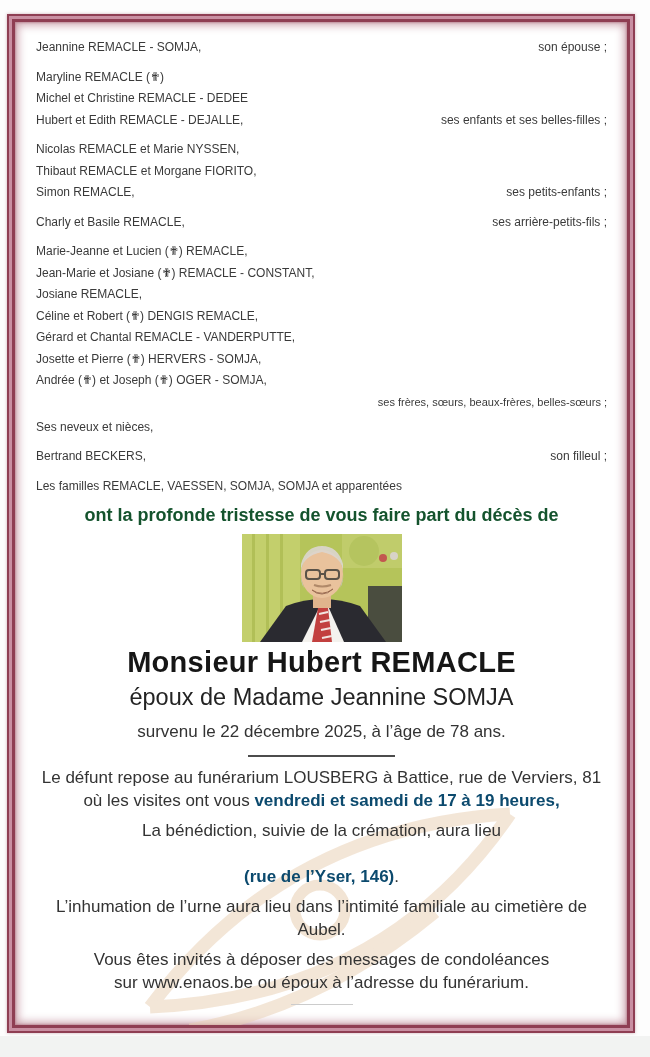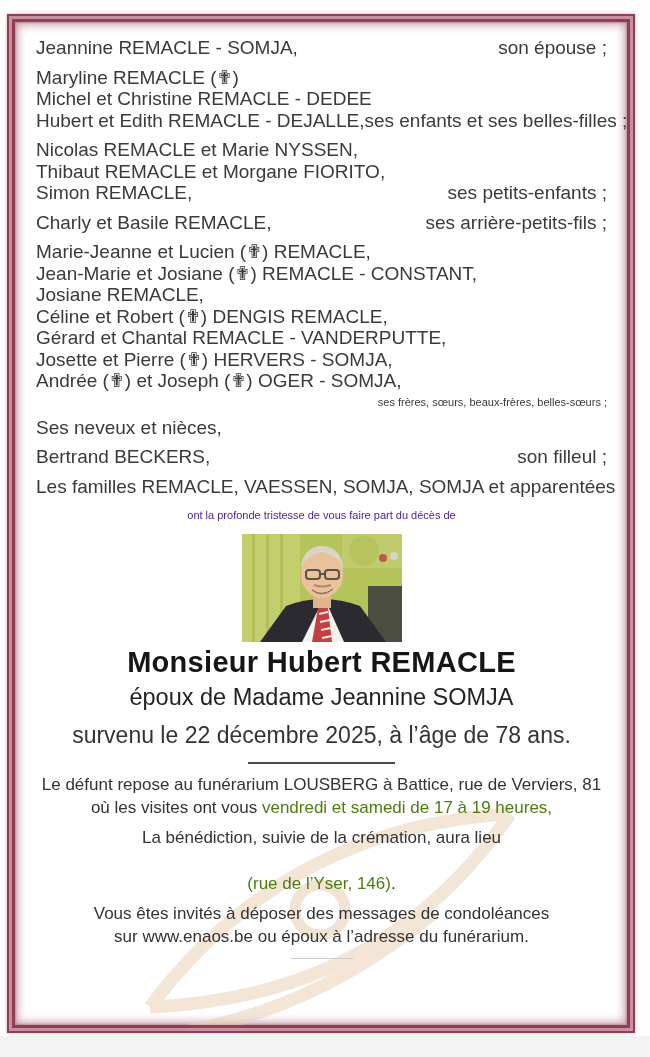--- a/index.html
+++ b/index.html
@@ -35,41 +35,41 @@
     overflow: hidden;
   }
 
   
   .watermark { position: absolute; left: 120px; top: 770px; width: 390px; height: 240px; z-index: 0; pointer-events: none; }
 
   .content { position: relative; z-index: 1; padding: 15px 20px 0 21px; }
 
   
   .group { margin-bottom: 8px; }
-  .row { display: flex; justify-content: space-between; align-items: center; font-size: 19px; line-height: 21.5px; }
+  .row { display: flex; justify-content: space-between; align-items: center; font-size: 12px; line-height: 21.5px; }
   .nm { white-space: nowrap; color: #3a3a3a; }
   .rel { white-space: nowrap; color: #3a3a3a; }
   .relation-standalone { text-align: right; font-size: 11px; line-height: 20px; color: #3a3a3a; }
   .tight { margin-top: -3px; }
 
   
   .center-block { text-align: center; }
-  .announce { font-size: 11px; line-height: 21px; margin-top: 4px; color: #4c1d95; }
+  .announce { font-size: 18px; line-height: 21px; margin-top: 4px; color: #14532d; font-weight: bold; }
 
   .photo-wrap { width: 160px; height: 108px; margin: 8px auto 2px; }
   .photo-wrap svg { display:block; width:100%; height:100%; }
 
   .deceased-name { font-size: 29px; font-weight: 700; color: #161616; letter-spacing: .3px; margin-top: 4px; }
   .spouse-line { font-size: 23.5px; font-weight: 400; color: #232323; margin-top: 5px; }
-  .death-line { font-size: 23px; margin-top: 11px; color: #333; }
+  .death-line { font-size: 17px; margin-top: 11px; color: #333; }
 
   .divider { width: 147px; border-top: 2px solid #4c4c4c; margin: 13px auto 9px; }
 
   .fun-par { font-size: 17px; line-height: 23px; color: #333; margin-top: 7px; }
-  .b { font-weight: 400; color: #4d7c0f; }
+  .b { font-weight: 700; color: #0c4a6e; }
 
   .footer-divider { width: 62px; border-top: 1px solid #cccccc; margin: 10px auto 5px; }
 </style>
 </head>
 <body>
 
 <div class="frame-outer">
   <div class="frame-mid">
     <div class="frame-inner">
 
@@ -215,20 +215,21 @@
             <span>Le défunt repose au funérarium LOUSBERG à Battice, rue de Verviers, 81</span><br>
             <span>où les visites ont vous </span><span class="b">vendredi et samedi de 17 à 19 heures,</span>
           </div>
 
           <div class="fun-par">
             <span>La bénédiction, suivie de la crémation, aura lieu</span><br>
             <br>
             <span class="b">(rue de l’Yser, 146)</span><span>.</span>
           </div>
 
+          <div class="fun-par">L’inhumation de l’urne aura lieu dans l’intimité familiale au cimetière de Aubel.</div>
 
           <div class="fun-par">
             <span>Vous êtes invités à déposer des messages de condoléances</span><br>
             <span>sur www.enaos.be ou époux à l’adresse du funérarium.</span>
           </div>
 
           <div class="footer-divider"></div>
 
         </div>
       </div>

